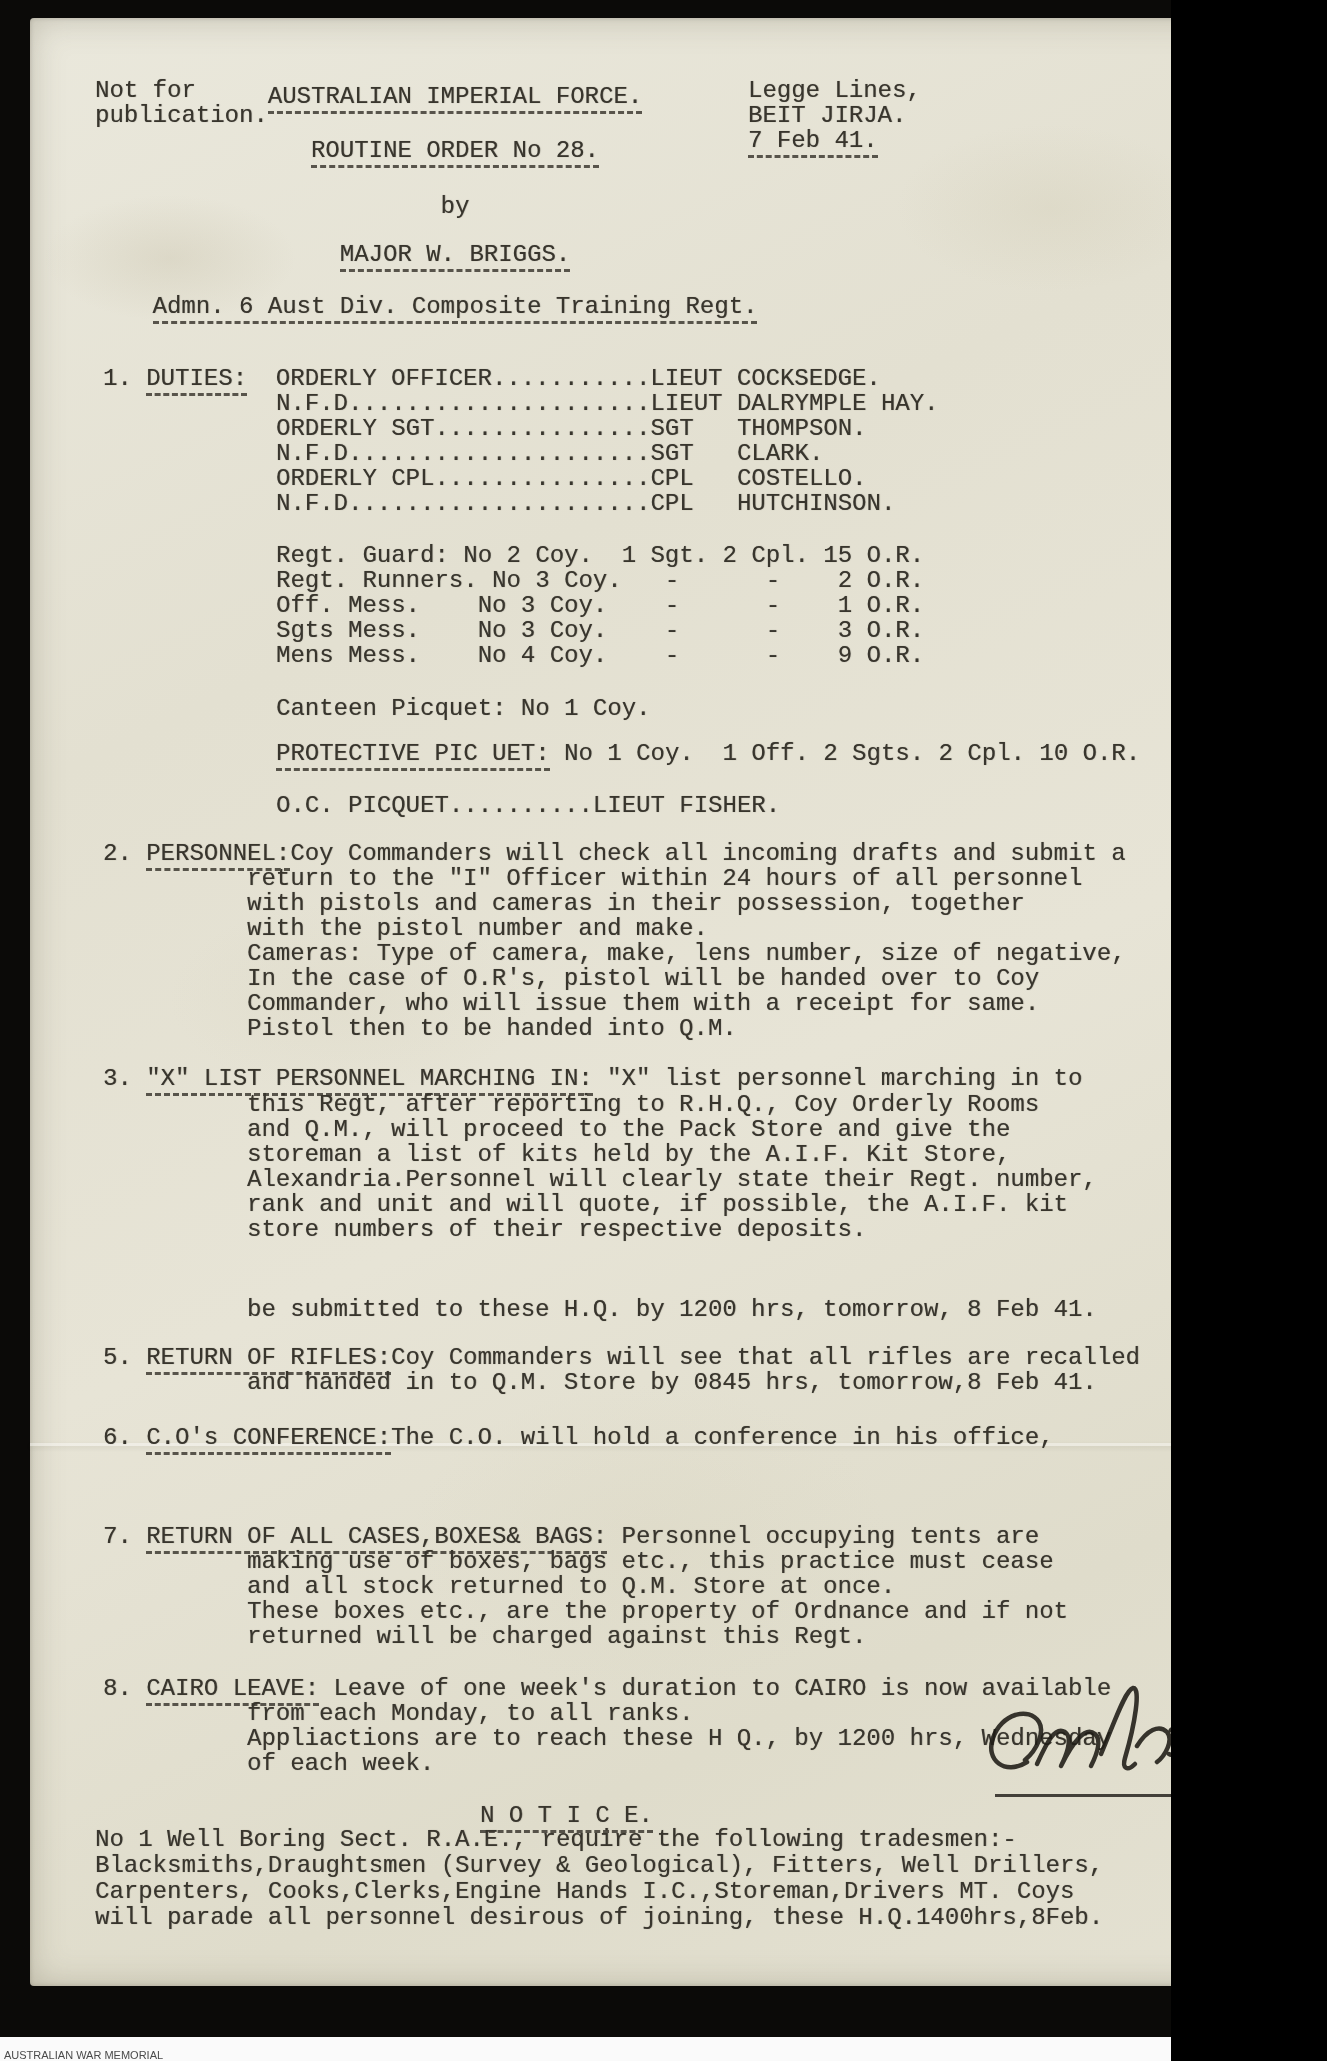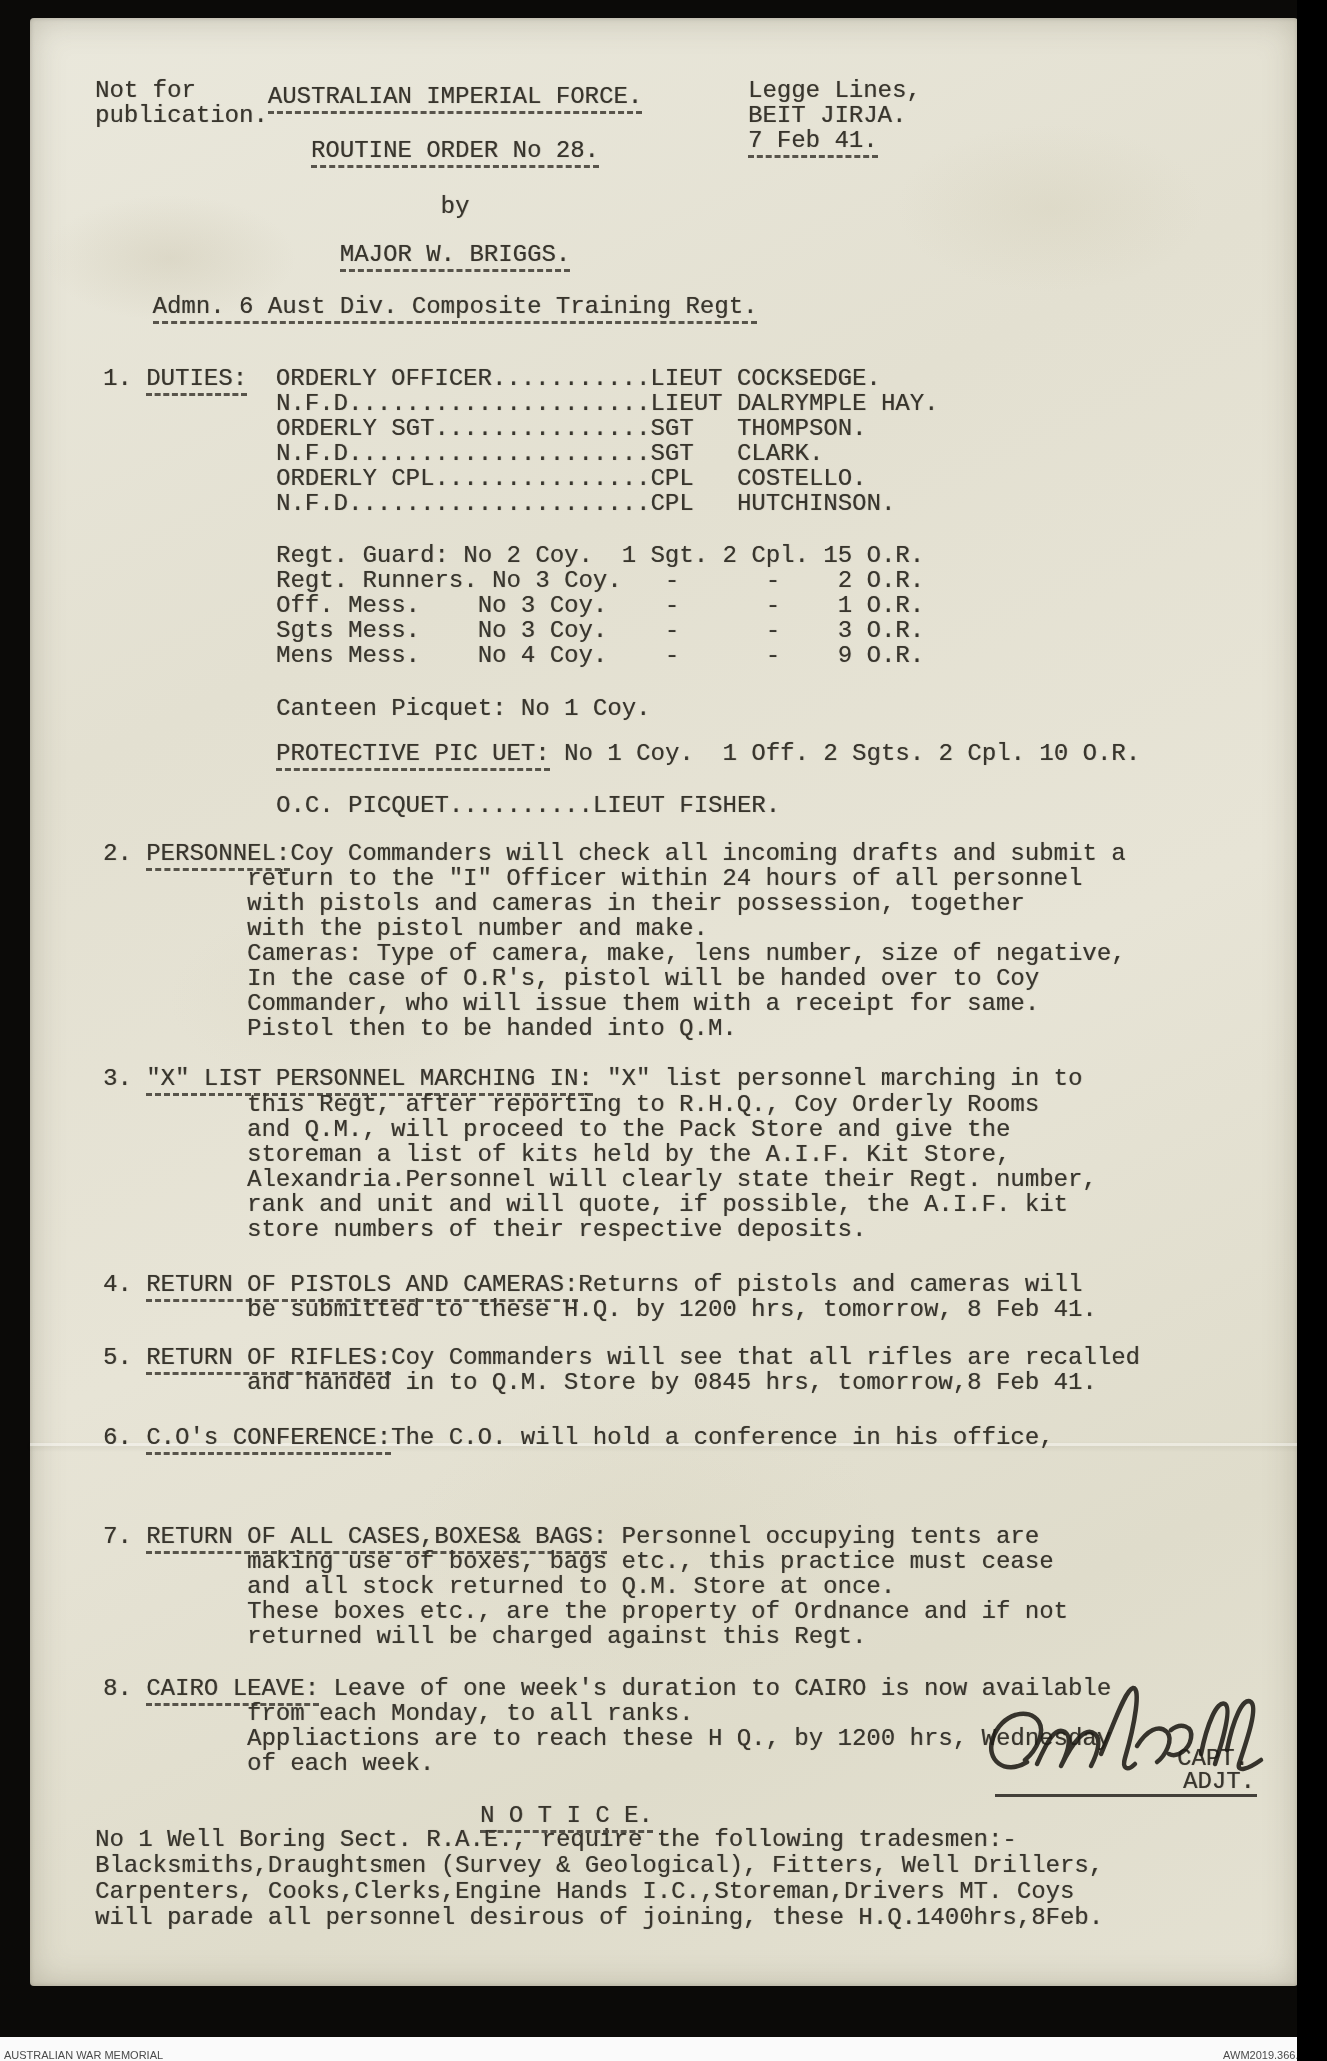--- a/index.html
+++ b/index.html
@@ -1,16 +1,16 @@
 <!DOCTYPE html>
 <html><head>
 <meta charset="utf-8">
 <style>
   html,body{margin:0;padding:0;background:#000;}
-  .page{position:relative;width:1297px;height:2061px;background:#0b0a08;overflow:hidden;
+  .page{position:relative;width:1171px;height:2061px;background:#0b0a08;overflow:hidden;
         font-family:"Liberation Mono", monospace;}
   .paper{position:absolute;left:30px;top:18px;width:1268px;height:1968px;border-radius:4px;
         background:
           radial-gradient(180px 90px at 140px 240px, rgba(175,165,135,.20), transparent 70%),
           radial-gradient(220px 120px at 1020px 190px, rgba(190,182,150,.16), transparent 70%),
           radial-gradient(340px 220px at 620px 1520px, rgba(213,208,183,.22), transparent 70%),
           radial-gradient(260px 140px at 320px 980px, rgba(203,197,170,.14), transparent 70%),
           linear-gradient(155deg,#eae8dc 0%,#e3e0d1 30%,#e7e4d6 55%,#dfdccb 80%,#e4e1d2 100%);
         box-shadow: inset 0 0 34px rgba(88,82,60,.28), inset 0 0 4px rgba(60,55,40,.25);}
   .crease{position:absolute;left:30px;top:1443px;width:1268px;height:3px;
@@ -73,21 +73,20 @@
 Pistol then to be handed into Q.M.</div>
 
   <div class="tw" style="left:103px;top:1066px"><span>3. </span><span class="u">"X" LIST PERSONNEL MARCHING IN:</span><span> "X" list personnel marching in to</span></div>
   <div class="tw" style="left:247px;top:1092px">this Regt, after reporting to R.H.Q., Coy Orderly Rooms
 and Q.M., will proceed to the Pack Store and give the
 storeman a list of kits held by the A.I.F. Kit Store,
 Alexandria.Personnel will clearly state their Regt. number,
 rank and unit and will quote, if possible, the A.I.F. kit
 store numbers of their respective deposits.</div>
 
-  <div class="tw" style="left:103px;top:1272px"><span>4. </span><span class="u">RETURN OF PISTOLS AND CAMERAS:</span><span>Returns of pistols and cameras will</span></div>
   <div class="tw" style="left:247px;top:1297px">be submitted to these H.Q. by 1200 hrs, tomorrow, 8 Feb 41.</div>
 
   <div class="tw" style="left:103px;top:1345px"><span>5. </span><span class="u">RETURN OF RIFLES:</span><span>Coy Commanders will see that all rifles are recalled</span></div>
   <div class="tw" style="left:247px;top:1370px">and handed in to Q.M. Store by 0845 hrs, tomorrow,8 Feb 41.</div>
 
   <div class="tw" style="left:103px;top:1425px"><span>6. </span><span class="u">C.O's CONFERENCE:</span><span>The C.O. will hold a conference in his office,</span></div>
 
   <div class="tw" style="left:103px;top:1524px"><span>7. </span><span class="u">RETURN OF ALL CASES,BOXES&amp; BAGS:</span><span> Personnel occupying tents are</span></div>
   <div class="tw" style="left:247px;top:1549px">making use of boxes, bags etc., this practice must cease
 and all stock returned to Q.M. Store at once.

